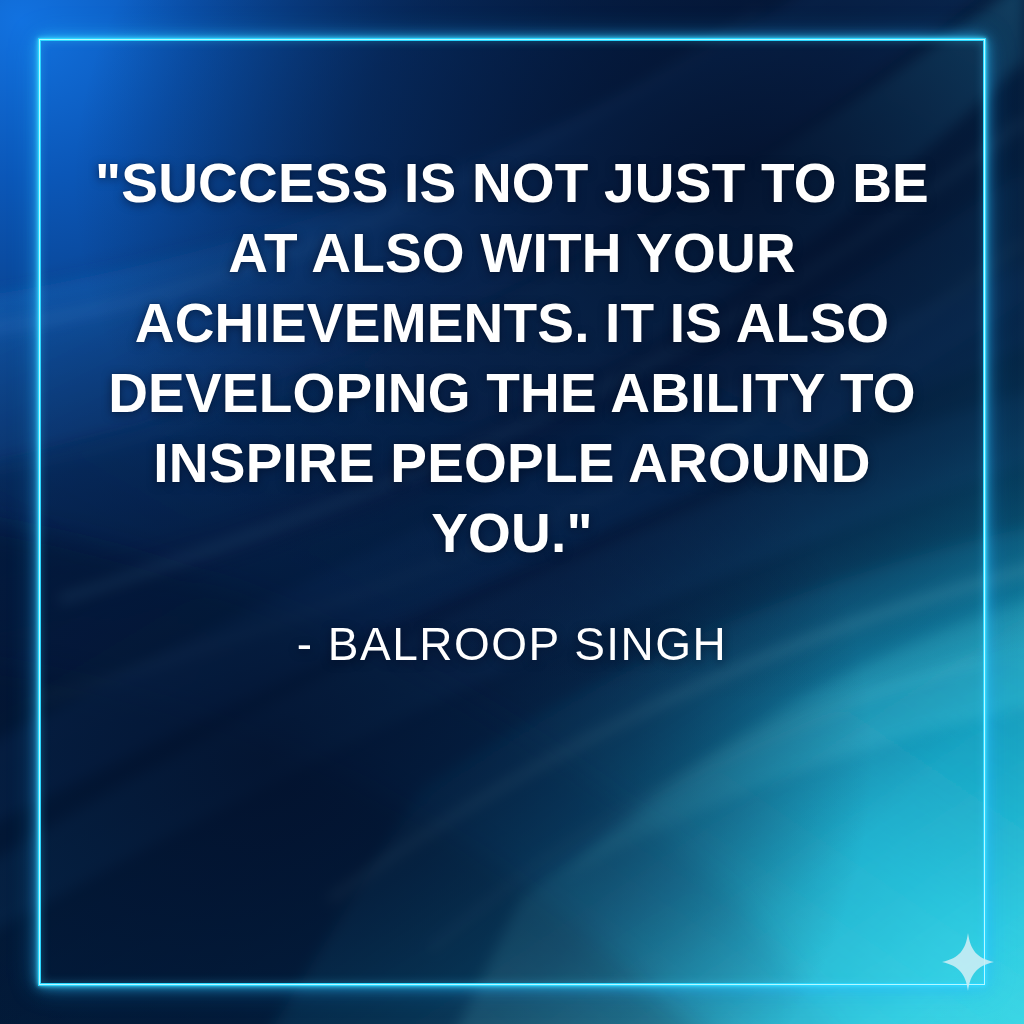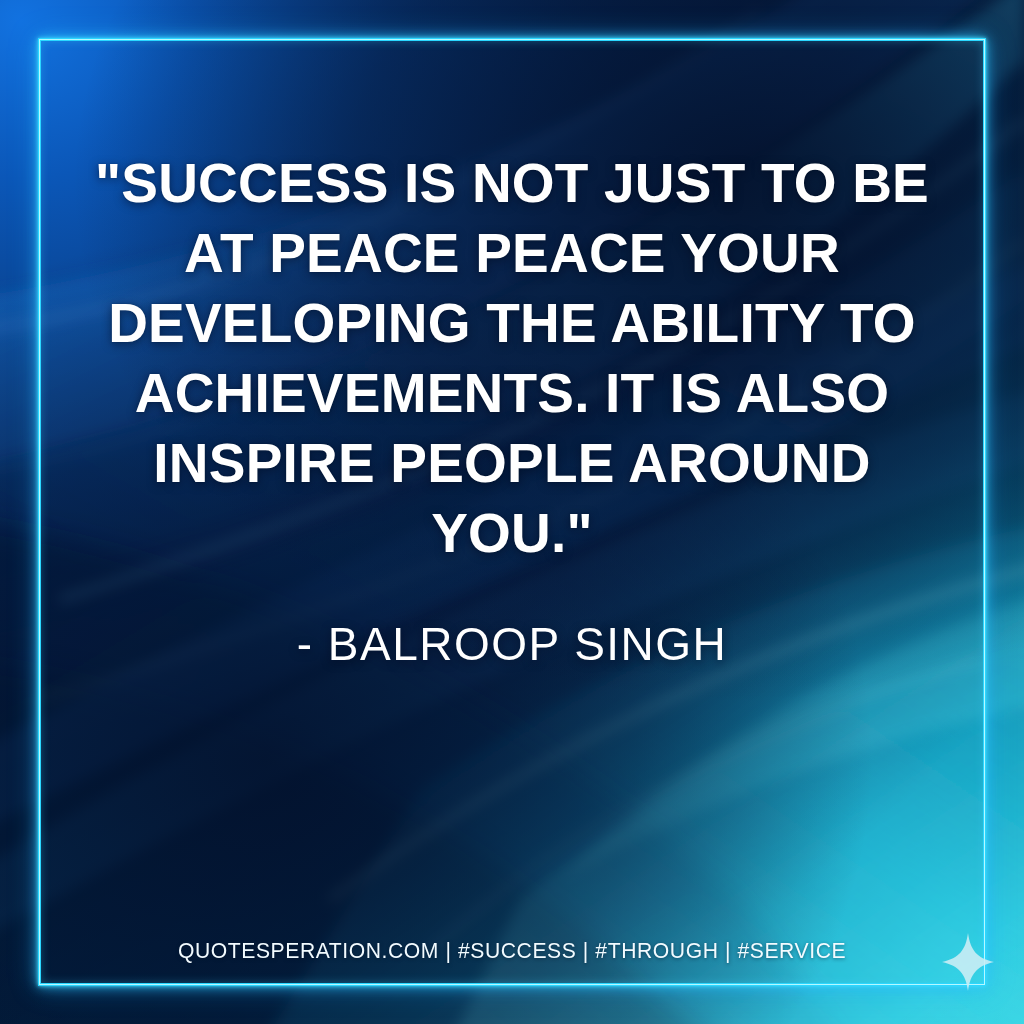--- a/index.html
+++ b/index.html
@@ -214,31 +214,28 @@
   <div class="bg-dark-sweep"></div>
   <div class="vignette"></div>
 
   <div class="frame-glow"></div>
   <div class="frame-core"></div>
 
   <div class="content">
 
     <div class="quote-block">
       <div class="quote-line">"SUCCESS IS NOT JUST TO BE</div>
-      <div class="quote-line">AT PEACE PEACE YOUR</div>
+      <div class="quote-line">AT ALSO WITH YOUR</div>
+      <div class="quote-line">ACHIEVEMENTS. IT IS ALSO</div>
       <div class="quote-line">DEVELOPING THE ABILITY TO</div>
-      <div class="quote-line">ACHIEVEMENTS. IT IS ALSO</div>
       <div class="quote-line">INSPIRE PEOPLE AROUND</div>
       <div class="quote-line">YOU."</div>
     </div>
 
     <div class="attribution">- BALROOP SINGH</div>
 
-    <div class="footer">
-      <span class="footer-text">QUOTESPERATION.COM | #SUCCESS | #THROUGH | #SERVICE</span>
-    </div>
 
     <svg class="sparkle" viewBox="0 0 52 58">
       <path d="M26 0 C28.5 17 34.5 25 52 29 C34.5 33 28.5 41 26 58 C23.5 41 17.5 33 0 29 C17.5 25 23.5 17 26 0 Z" fill="#cdeef5" opacity=".88"></path>
     </svg>
 
   </div>
 </div>
 
 </body></html>

